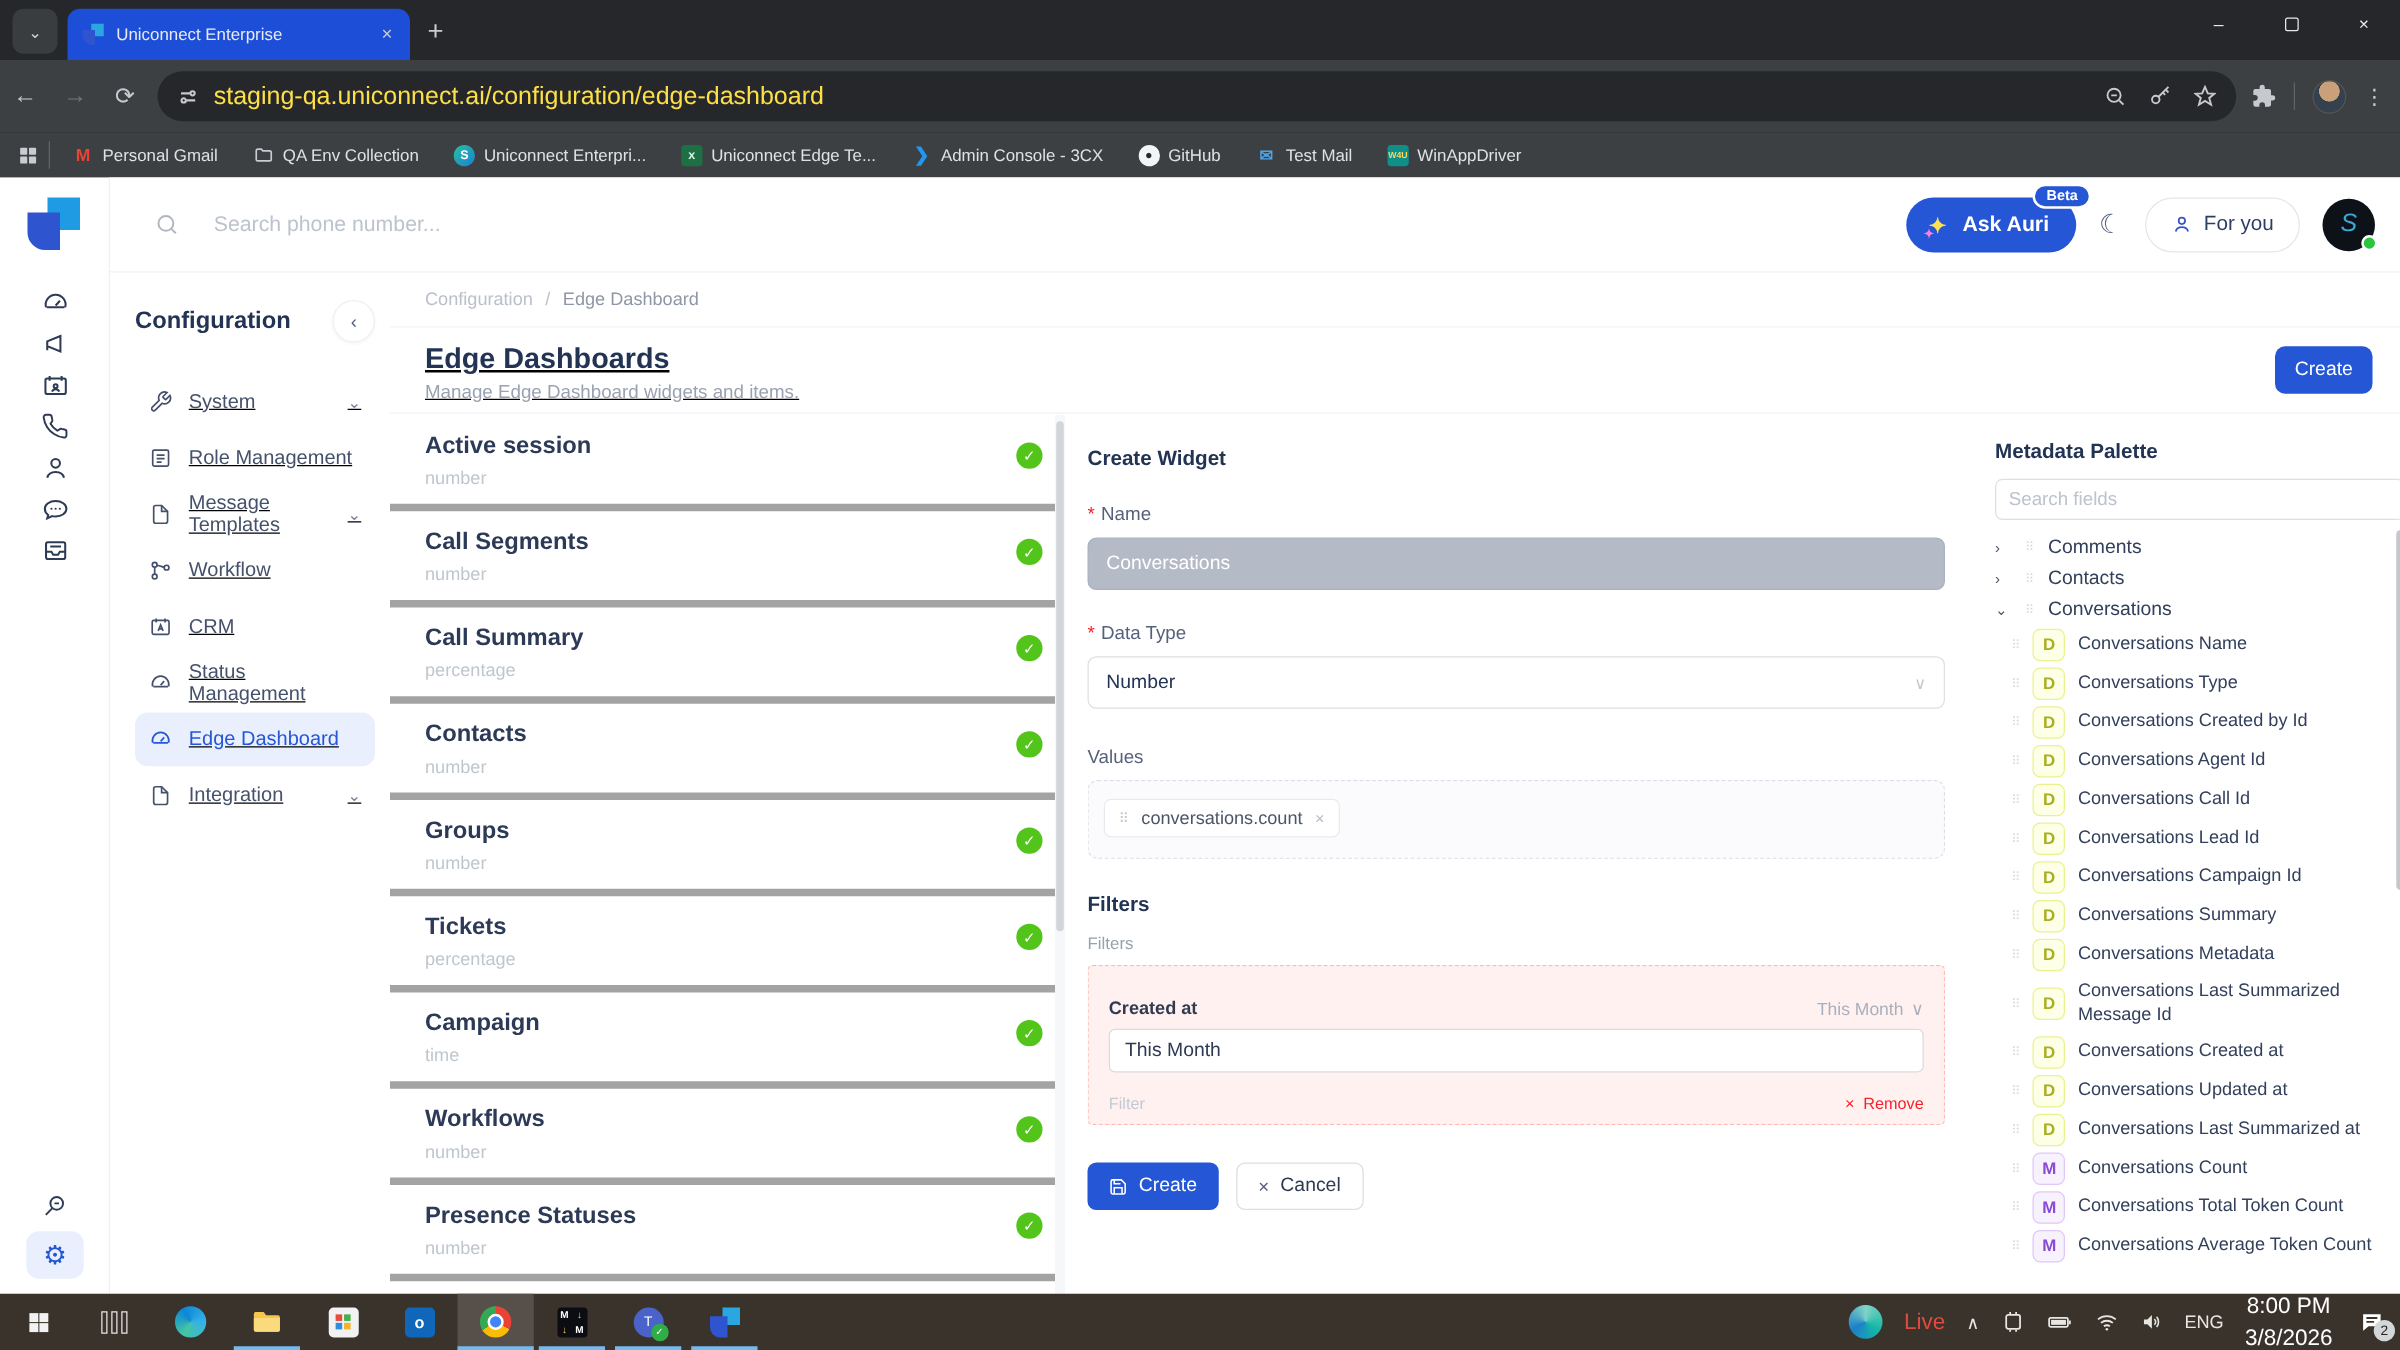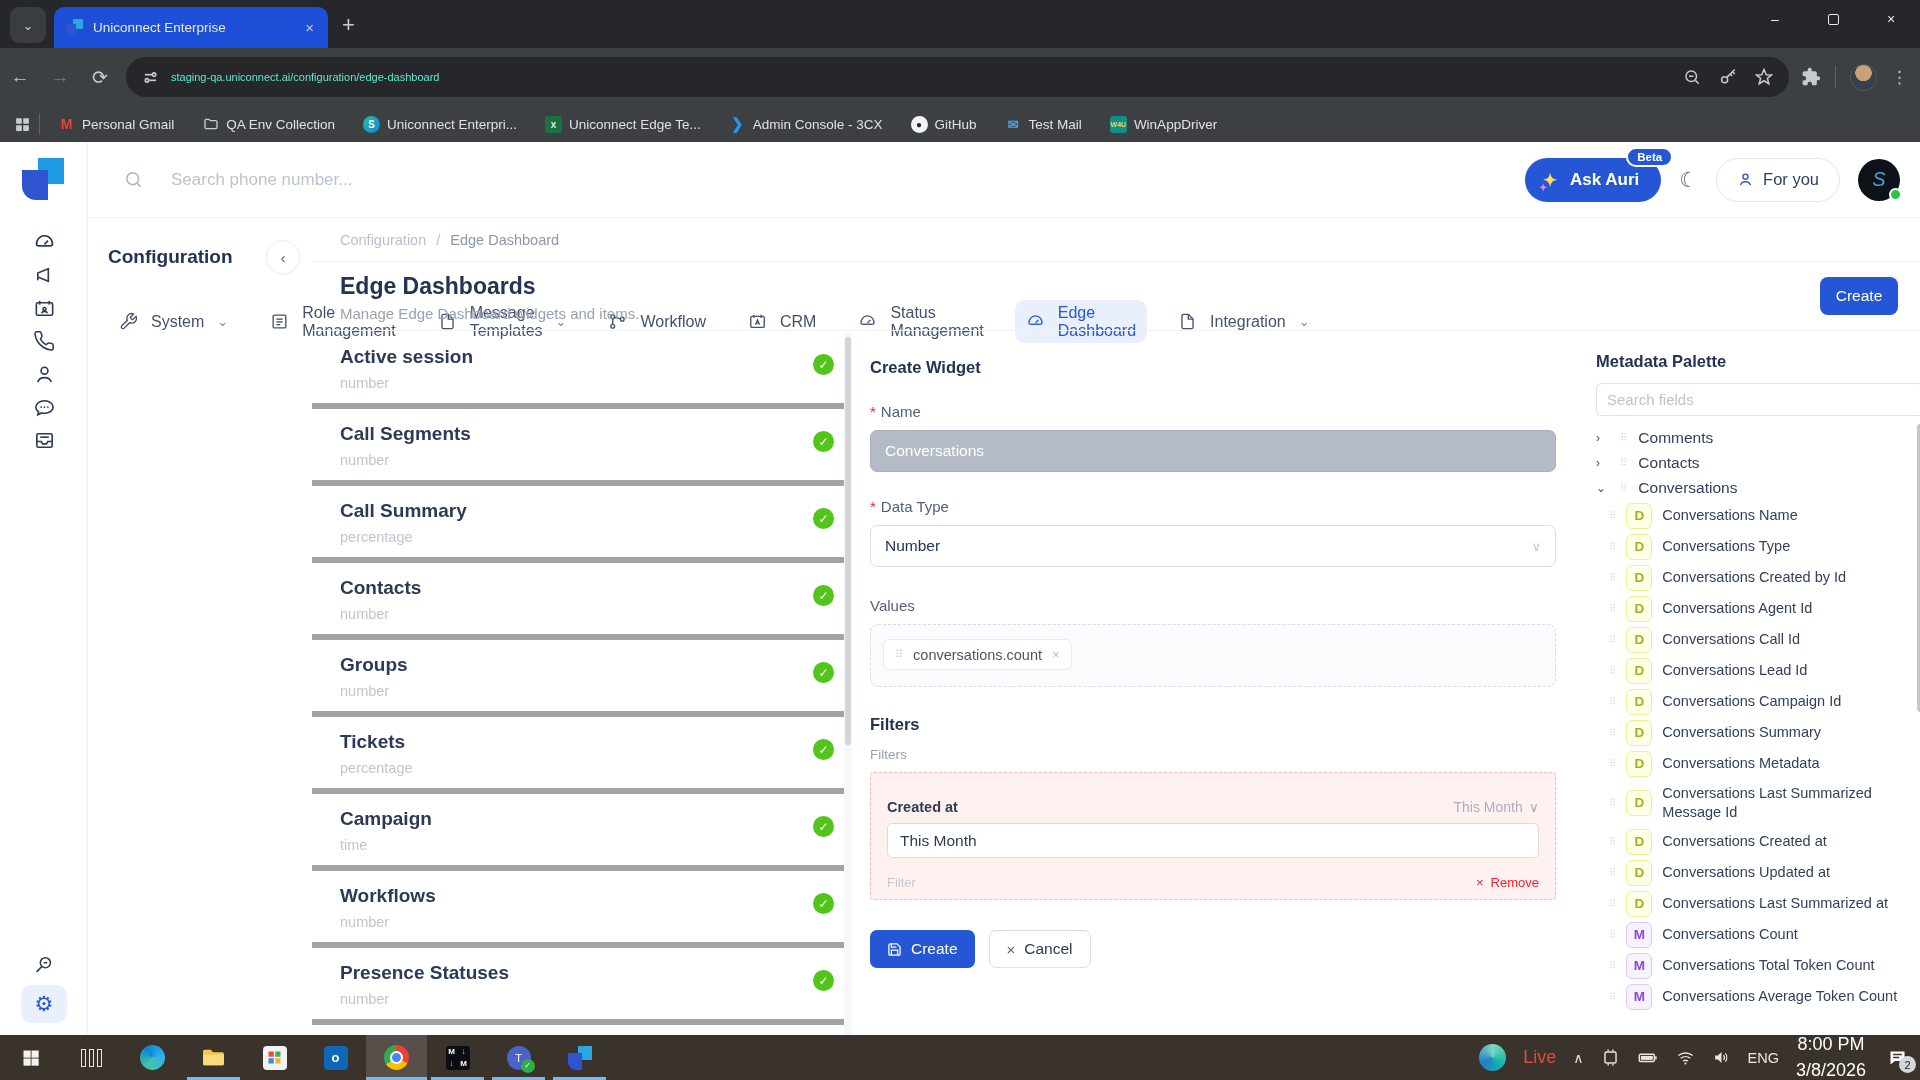--- a/index.html
+++ b/index.html
@@ -15,21 +15,21 @@
   .tab-title { flex:1; font-size:13.5px; margin-left:10px; white-space:nowrap; overflow:hidden; }
   .tab-close { color:#c8cbd0; font-size:15px; padding:0 2px; }
   .newtab { color:#c8cbd0; font-size:22px; margin:0 0 10px 14px; }
   .wincontrols { position:absolute; right:0; top:0; height:38px; display:flex; }
   .winbtn { width:58px; display:flex; align-items:center; justify-content:center; color:#e8eaed; font-size:14px; }
   .winbox { width:11px; height:11px; border:1.4px solid #e8eaed; border-radius:2px; }
   .toolbar { position:absolute; top:48px; left:0; right:0; height:58px; background:#3c4043; display:flex; align-items:center; }
   .navbtn { color:#c6c9ce; font-size:19px; width:40px; text-align:center; }
   .navbtn.dim { color:#74787d; }
   .omnibox { height:40px; flex:1; margin:0 12px 0 6px; background:#25272a; border-radius:20px; display:flex; align-items:center; padding:0 16px; }
-  .urltext { color:#5eead4; font-size:11px; margin-left:12px; flex:1; }
+  .urltext { color:#fde047; font-size:20px; margin-left:12px; flex:1; }
   .omni-ico { color:#c6c9ce; margin-left:18px; }
   .extrow { display:flex; align-items:center; gap:14px; margin-right:12px; }
   .vsep { width:1px; height:22px; background:#5f6368; }
   .chr-avatar { width:27px; height:27px; border-radius:50%; background:radial-gradient(circle at 50% 32%, #caa07a 0 38%, #35414e 40%); border:1px solid #555; }
   .kebab { color:#c6c9ce; font-size:17px; letter-spacing:0; }
   .bookmarks { position:absolute; top:106px; left:0; right:0; height:36px; background:#3c4043; display:flex; align-items:center; padding-left:14px; gap:8px; }
   .bm { display:flex; align-items:center; gap:7px; color:#dfe1e5; font-size:13.5px; padding:0 10px; white-space:nowrap; }
   .bm-fav { width:17px; height:17px; display:flex; align-items:center; justify-content:center; font-size:11px; font-weight:bold; border-radius:3px; }
   .fav-gmail { color:#ea4335; font-size:14px; }
   .fav-folder { color:#c9cdd2; }
@@ -63,30 +63,30 @@
   .beta { position:absolute; top:-11px; right:-12px; background:#2456d6; border:2px solid #fff; border-radius:11px; padding:2px 9px; font-size:11.5px; font-weight:bold; }
   .moon { color:#56637e; font-size:21px; }
   .foryou { height:44px; border:1px solid #e3e6ea; border-radius:22px; display:flex; align-items:center; gap:9px; padding:0 20px; color:#2d3e66; font-size:16.5px; }
   .avatar { position:relative; width:42px; height:42px; border-radius:50%; background:#0d1118; color:#3aa7d8; display:flex; align-items:center; justify-content:center; font-size:20px; font-style:italic; font-family:"DejaVu Serif", serif; }
   .avatar .dot { position:absolute; right:-2px; bottom:0; width:13px; height:13px; border-radius:50%; background:#29c53f; border:2px solid #fff; }
 
   .sidebar { position:absolute; left:88px; top:76px; bottom:0; width:224px; padding:22px 12px 0 20px; }
   .sb-head { display:flex; align-items:center; justify-content:space-between; }
   .sb-title { font-size:19px; font-weight:bold; color:#223354; }
   .collapse { width:34px; height:34px; border:1px solid #edeff2; border-radius:50%; display:flex; align-items:center; justify-content:center; color:#55607a; font-size:15px; box-shadow:0 1px 3px rgba(0,0,0,.05); }
-  .sb-list { margin-top:26px; display:flex; flex-direction:row; gap:20px; }
+  .sb-list { margin-top:26px; display:flex; flex-direction:column; gap:2px;text-decoration:underline; }
   .sb-item { height:43px; display:flex; align-items:center; gap:13px; padding:0 11px; border-radius:10px; color:#45516b; font-size:16px; }
   .sb-item .chev { margin-left:auto; color:#7a8499; font-size:13px; }
   .sb-item.active { background:#e9effc; color:#2456d6; font-weight:500; }
   .sb-ic { width:19px; height:19px; flex:none; }
 
   .main { position:absolute; left:312px; right:0; top:76px; bottom:0; }
   .crumbs { height:44px; display:flex; align-items:center; gap:10px; padding-left:28px; font-size:14.5px; color:#b9c0ca; border-bottom:1px solid #f0f2f5; }
   .crumb-cur { color:#8e97a6; }
-  .titlebar { height:69px; border-bottom:1px solid #f0f2f5; position:relative; padding:11px 0 4px 28px; }
+  .titlebar { height:69px; border-bottom:1px solid #f0f2f5; position:relative; padding:11px 0 4px 28px;text-decoration:underline; }
   .pg-title { font-size:23px; font-weight:bold; color:#223354; }
   .pg-sub { font-size:15px; color:#9aa2b1; margin-top:5px; }
   .create-top { position:absolute; right:22px; top:15px; width:78px; height:38px; background:#2456d6; color:#fff; border-radius:8px; font-size:15.5px; display:flex; align-items:center; justify-content:center; }
   .content { position:absolute; left:0; right:0; top:114px; bottom:0; display:flex; }
 
   
   .wcol { width:540px; position:relative; flex:none; }
   .wrow { height:77px; border-bottom:6px solid #a3a3a3; padding:14px 46px 0 28px; position:relative; }
   .wname { font-size:19px; font-weight:bold; color:#2c3a57; }
   .wtype { font-size:14.5px; color:#bfc6cf; margin-top:7px; }

